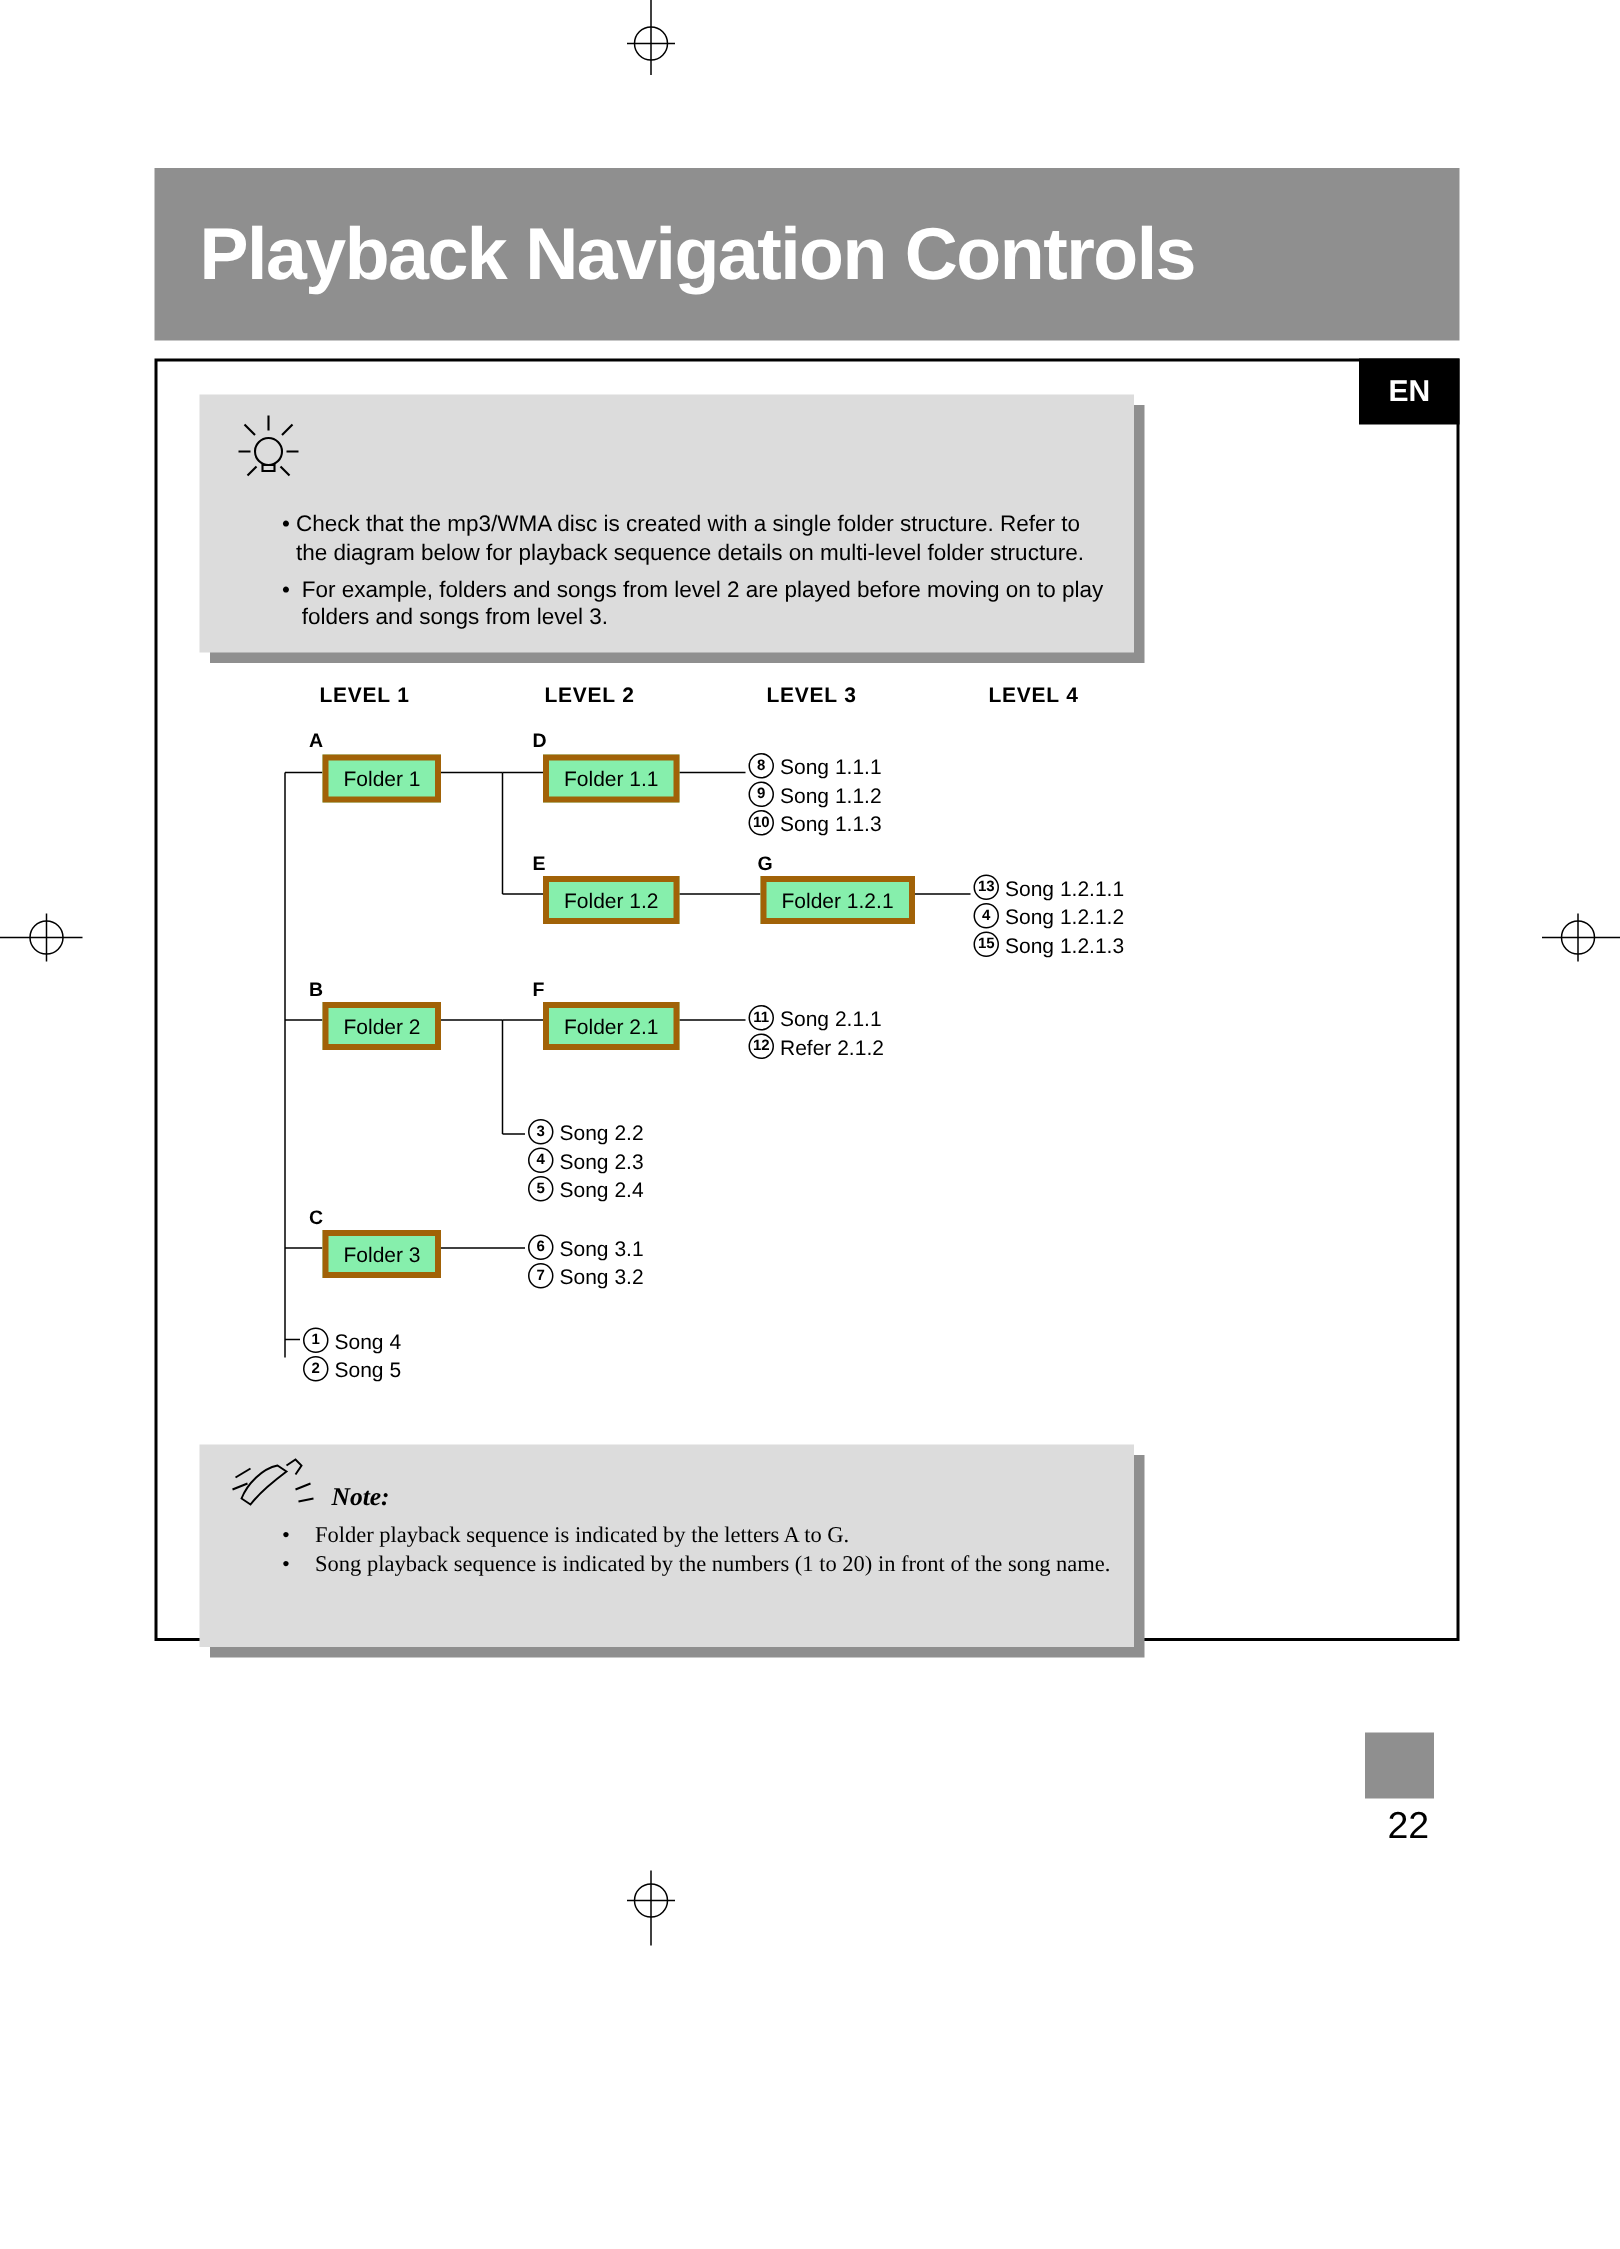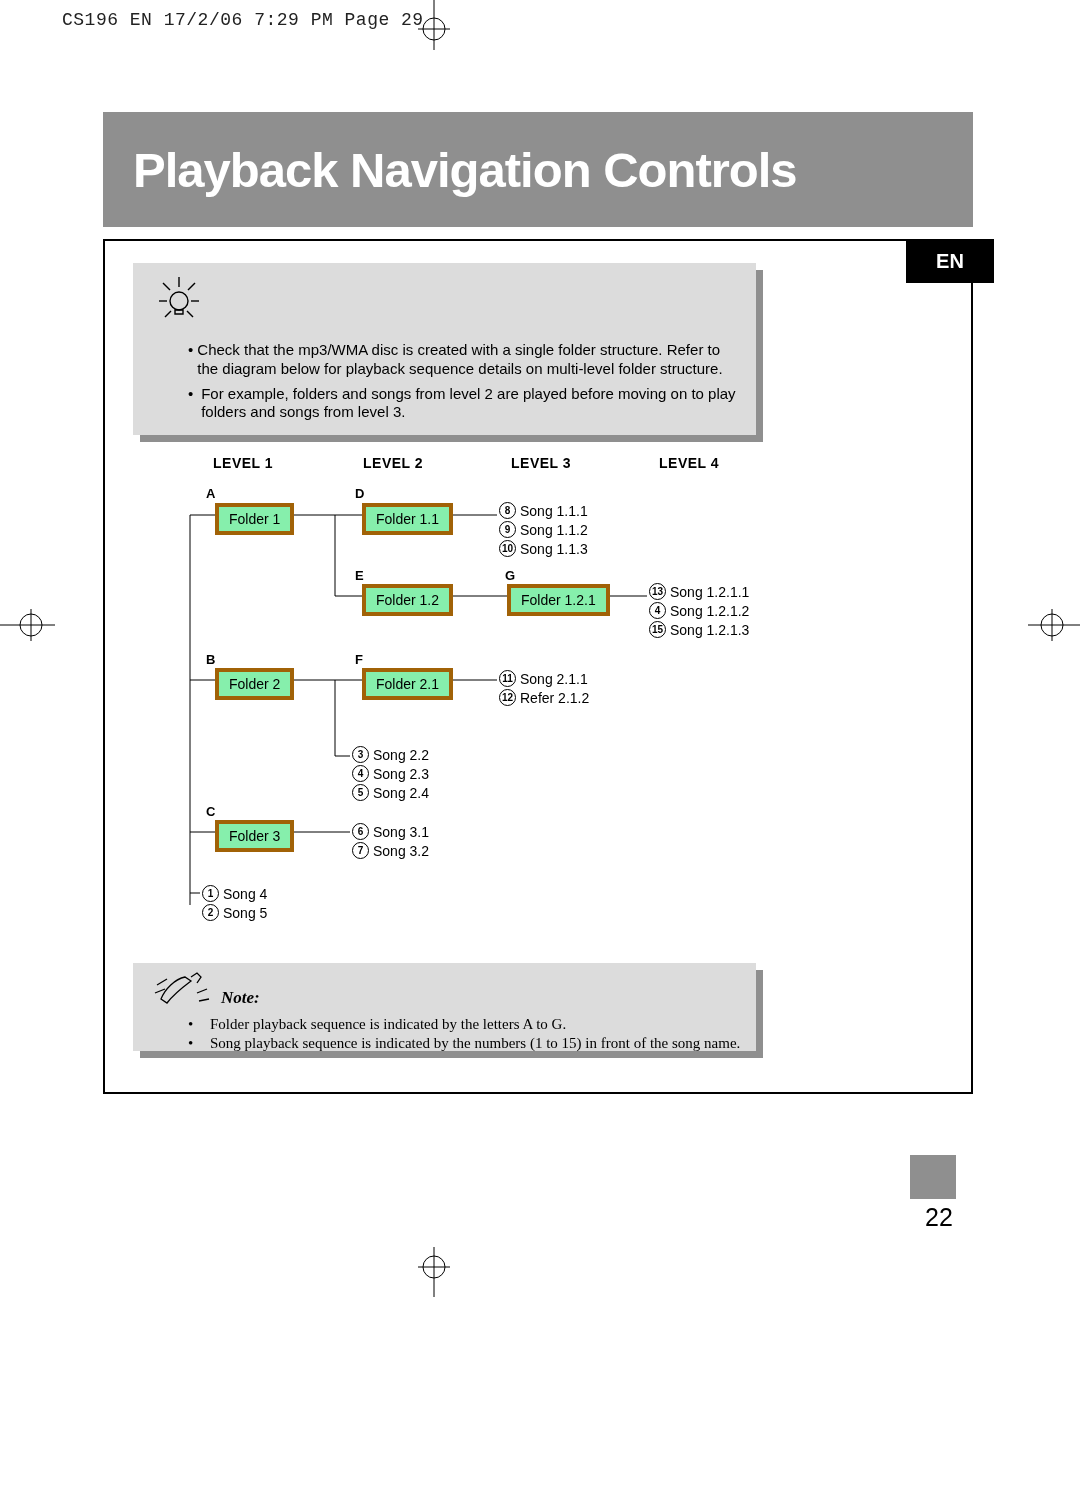--- a/index.html
+++ b/index.html
@@ -3,21 +3,21 @@
 <meta charset="utf-8">
 <style>
   html,body{margin:0;padding:0;background:#fff;font-family:Arial,Helvetica,sans-serif;color:#000}
   .page{width:1080px;height:1499px;position:relative}
   .slug{position:absolute;top:10px;left:62px;font-family:"Courier New",monospace;font-size:18px;letter-spacing:.5px;color:#222}
   .reg{position:absolute}
   
   .titlebar{position:absolute;left:103px;top:112px;width:870px;height:115px;background:#8f8f8f;display:flex;align-items:center}
   .titlebar span{color:#fff;font-weight:800;font-size:49px;margin-left:30px;letter-spacing:-1px}
   
-  .langtab{position:absolute;left:906px;top:239px;width:88px;height:44px;background:#000;color:#fff;display:flex;align-items:center;justify-content:center;font-weight:700;font-size:20px}
+  .langtab{position:absolute;left:906px;top:239px;width:67px;height:44px;background:#000;color:#fff;display:flex;align-items:center;justify-content:center;font-weight:700;font-size:20px}
   
   .frame{position:absolute;left:103px;top:239px;width:870px;height:855px;border:2px solid #000;box-sizing:border-box}
   
   .panel{position:absolute;left:133px;top:263px;width:623px;height:172px}
   .panel-shadow{position:absolute;left:7px;top:7px;width:100%;height:100%;background:#8f8f8f}
   .panel-body{position:absolute;left:0;top:0;width:100%;height:100%;background:#dcdcdc}
   .tip-icon{position:absolute;left:20px;top:8px}
   .tip-title{position:absolute;left:83px;top:41px;font-weight:700;font-size:20px}
   .tip-list{position:absolute;left:55px;top:78px;width:555px;font-size:15px;line-height:1.25}
   .tip-list .row{display:flex;margin-bottom:6px}
@@ -26,38 +26,37 @@
   .lvl{position:absolute;top:455px;font-weight:700;font-size:14px;letter-spacing:.5px}
   
   .tree{position:absolute;left:170px;top:480px;width:790px;height:490px;font-size:14px}
   .box{position:absolute;border:4px solid #a16207;padding:4px 10px;background:#86efac;white-space:nowrap}
   .lbl{position:absolute;font-weight:700;font-size:13px}
   .songs{position:absolute;display:flex;flex-direction:column;gap:2px}
   .song{display:flex;align-items:center;gap:4px;white-space:nowrap}
   .num{display:inline-flex;align-items:center;justify-content:center;width:15px;height:15px;border:1px solid #000;border-radius:50%;font-size:10px;font-weight:700}
   svg.lines{position:absolute;left:0;top:0}
   
-  .note{position:absolute;left:133px;top:963px;width:623px;height:88px}
+  .note{position:absolute;left:133px;top:963px;width:623px;height:135px}
   .note-shadow{position:absolute;left:7px;top:7px;width:100%;height:100%;background:#8f8f8f}
   .note-body{position:absolute;left:0;top:0;width:100%;height:100%;background:#dcdcdc}
   .note-icon{position:absolute;left:20px;top:6px}
   .note-title{position:absolute;left:88px;top:25px;font-weight:700;font-size:17px;font-style:italic;font-family:"Comic Sans MS",cursive}
   .note-list{position:absolute;left:55px;top:53px;font-size:15px;font-family:"Comic Sans MS",cursive}
   .note-list .row{display:flex;margin-bottom:2px}
   .note-list .b{width:22px}
   
   .pgbox{position:absolute;left:910px;top:1155px;width:46px;height:44px;background:#8f8f8f}
   .pgnum{position:absolute;left:925px;top:1203px;font-size:25px}
 </style>
 </head>
 <body>
 
 <div class="page">
 
-  <div class="slug">CS196 EN  17/2/06  7:29 PM  Page 29</div>
 
   <svg class="reg" style="left:0;top:0" width="1080" height="1499">
 
     <line x1="434" y1="0" x2="434" y2="50" stroke="#000"></line>
     <circle cx="434" cy="29" r="11" fill="none" stroke="#000"></circle>
     <line x1="418" y1="29" x2="450" y2="29" stroke="#000"></line>
 
     <line x1="0" y1="625" x2="55" y2="625" stroke="#000"></line>
     <circle cx="31" cy="625" r="11" fill="none" stroke="#000"></circle>
     <line x1="31" y1="609" x2="31" y2="641" stroke="#000"></line>
@@ -248,21 +247,21 @@
       </g>
     </svg>
     <div class="note-title">Note:</div>
     <div class="note-list">
       <div class="row">
           <span class="b">•</span>
           <span>Folder playback sequence is indicated by the letters A to G.</span>
         </div>
       <div class="row">
           <span class="b">•</span>
-          <span>Song playback sequence is indicated by the numbers (1 to 15) in front of the song name.</span>
+          <span>Song playback sequence is indicated by the numbers (1 to 20) in front of the song name.</span>
         </div>
     </div>
   </div>
 
   <div class="pgbox"></div>
   <div class="pgnum">22</div>
 
 </div>
 
 </body></html>

